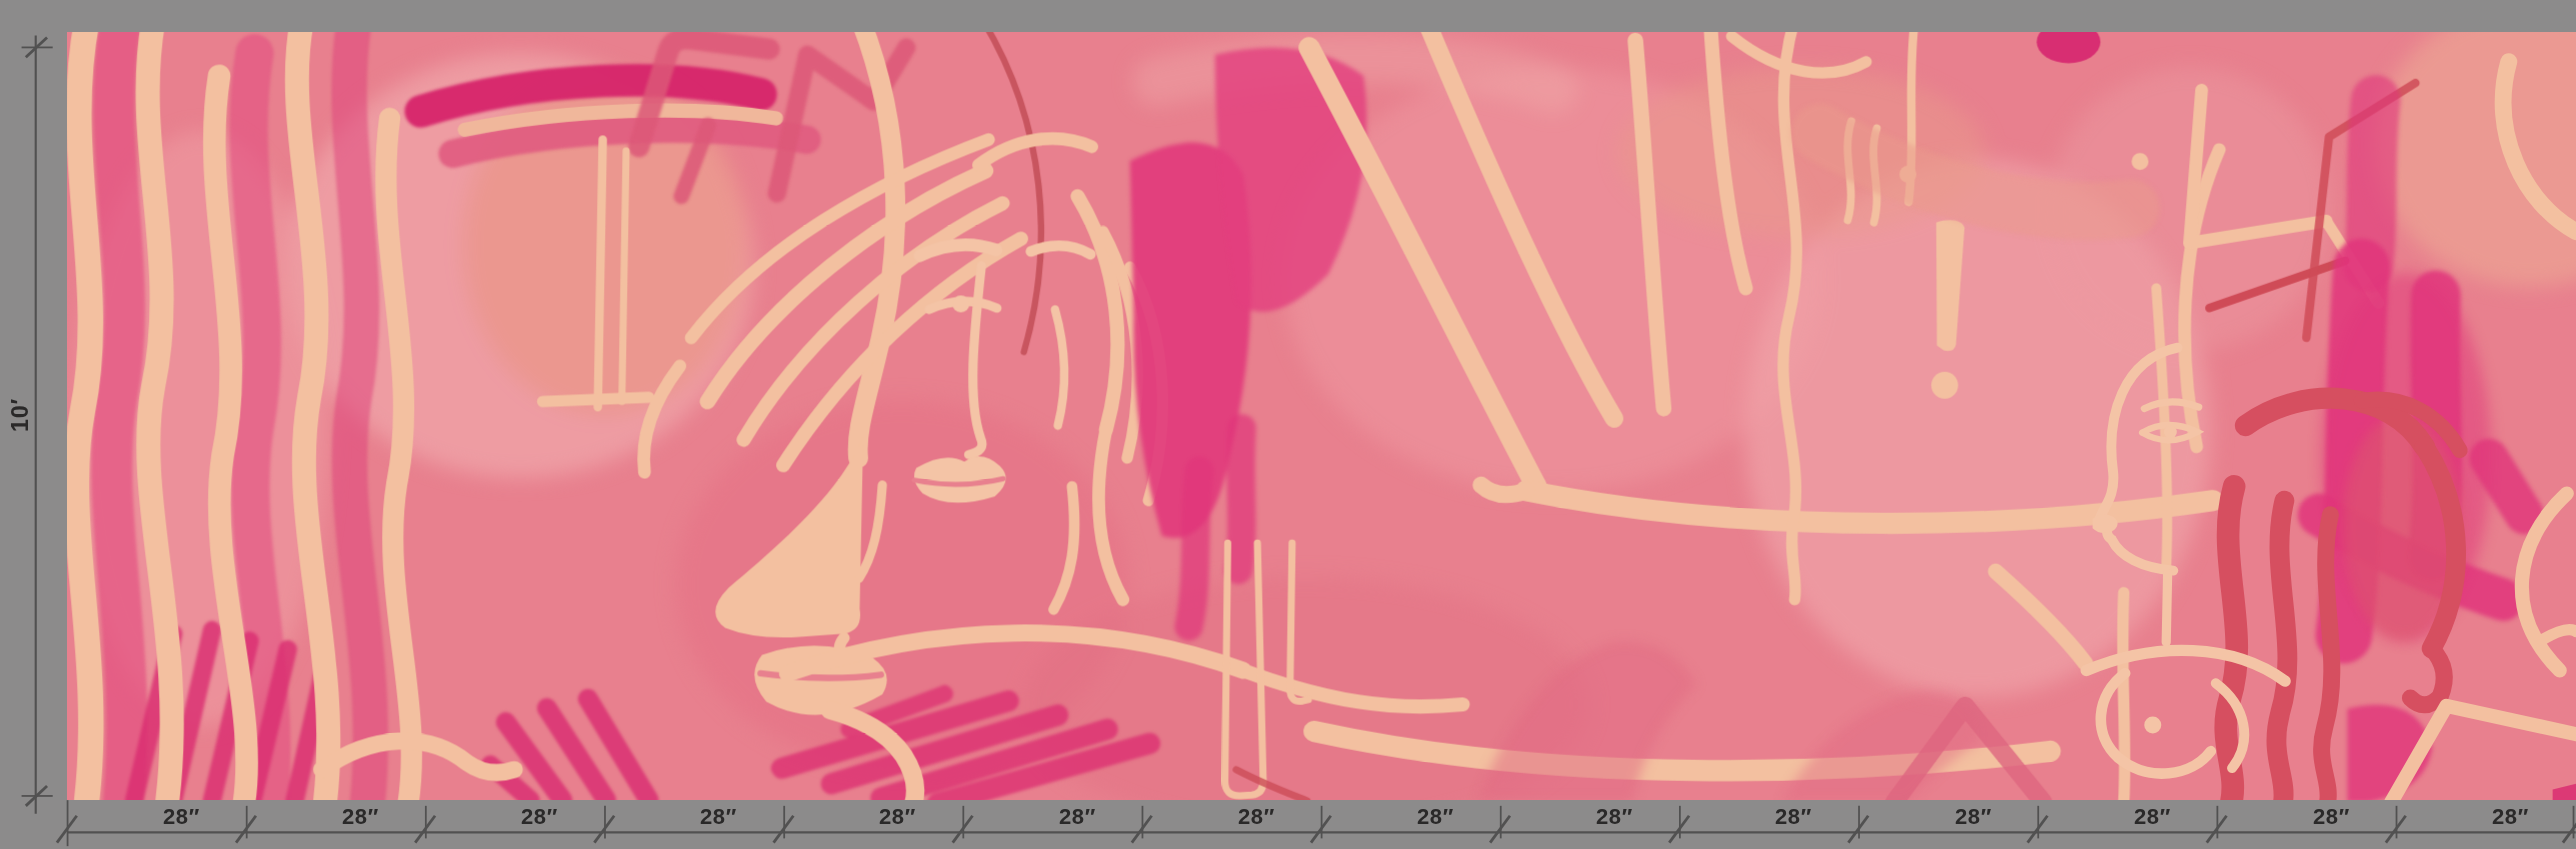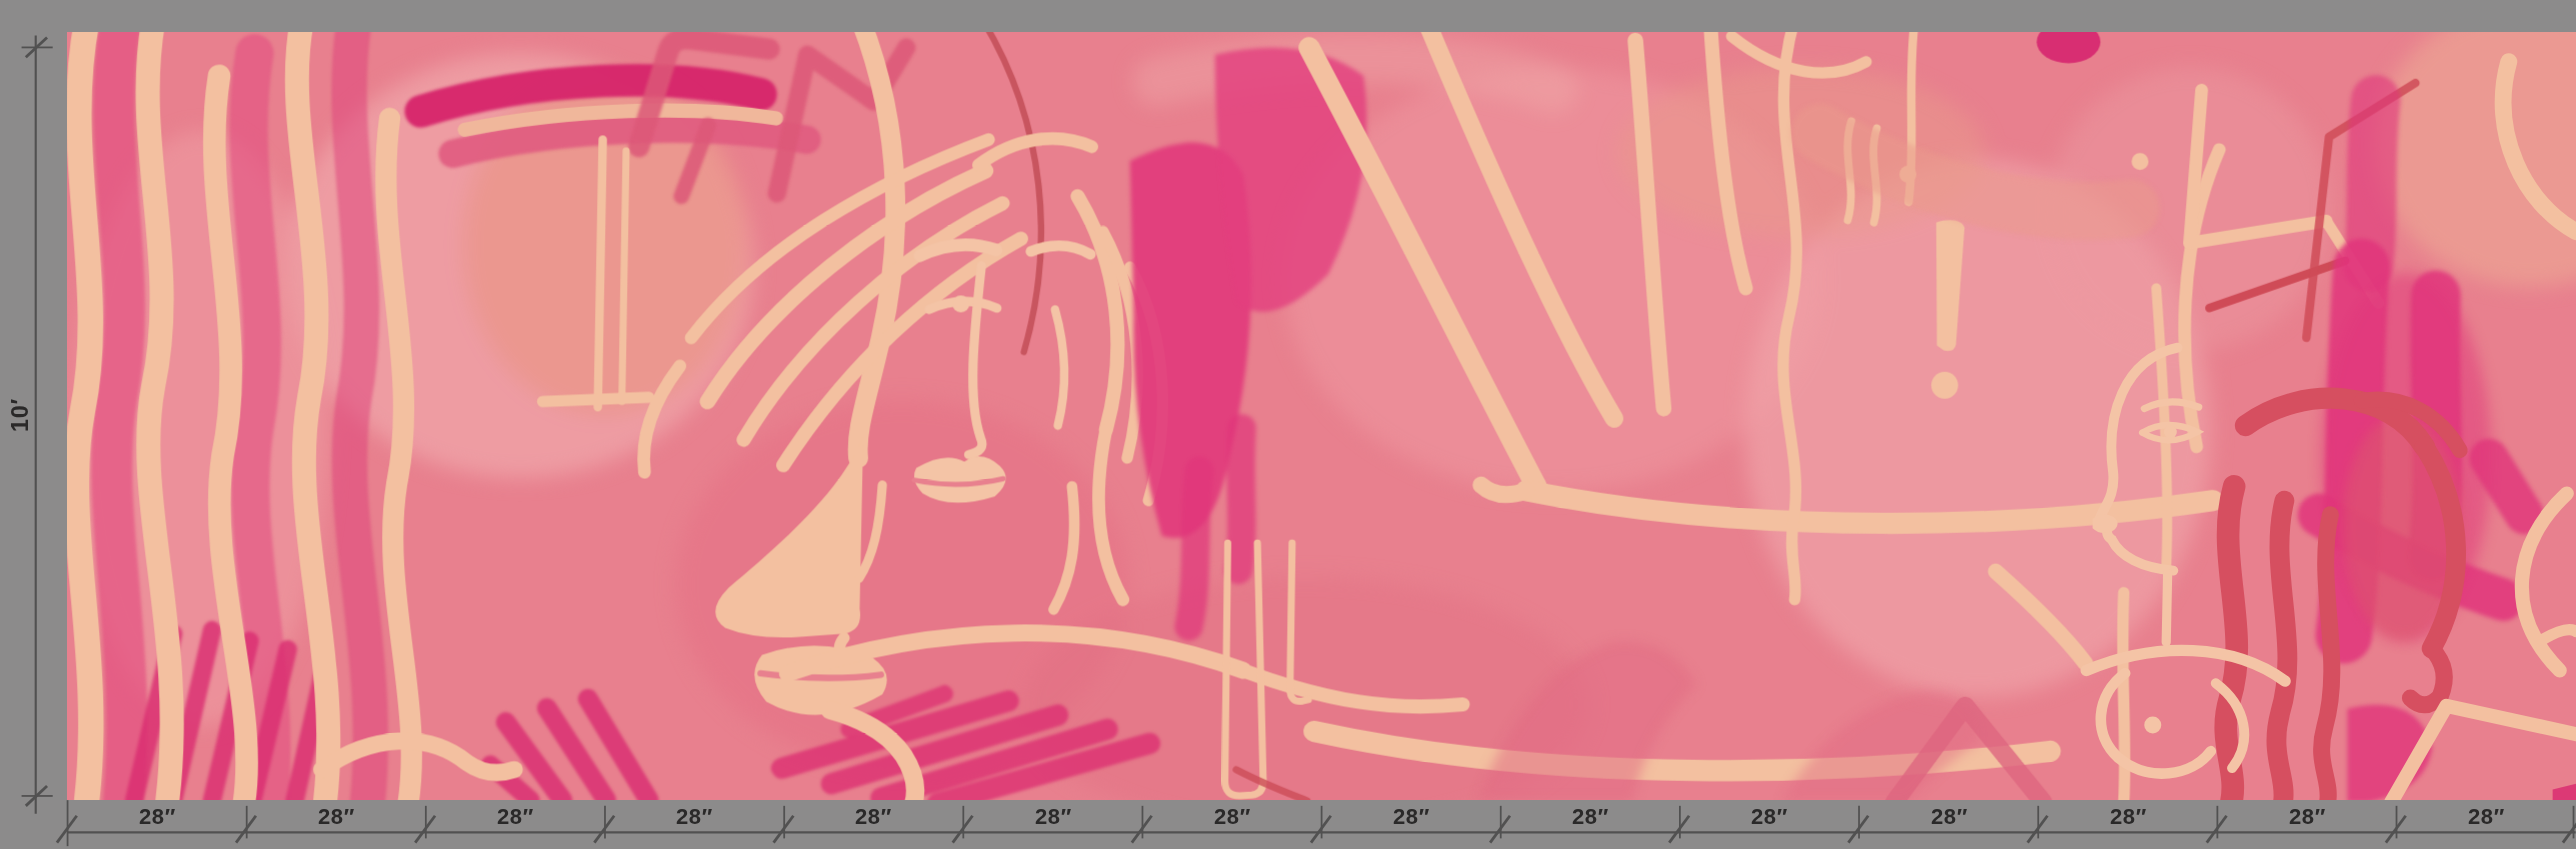--- a/index.html
+++ b/index.html
@@ -3,21 +3,21 @@
 <meta charset="utf-8">
 <style>
   html,body{margin:0;padding:0;width:2576px;height:849px;overflow:hidden;
     font-family:"Liberation Sans",sans-serif;}
   body{background:#8c8b8b;position:relative;}
   .stage{position:absolute;inset:0;}
   .mural{position:absolute;left:67px;top:32px;width:2509px;height:768px;display:block;}
   .rulers{position:absolute;left:0;top:0;width:2576px;height:849px;pointer-events:none;}
   .dim{position:absolute;color:#2a2929;font-weight:700;letter-spacing:0.7px;
     font-family:"Liberation Sans",sans-serif;}
-  .wlab{top:803px;width:85px;text-align:center;font-size:22px;line-height:28px;}
+  .wlab{top:803px;width:85px;text-align:right;font-size:22px;line-height:28px;}
   .hlab{left:-22.6px;top:401px;width:85px;text-align:center;font-size:23.4px;line-height:28px;
     transform:rotate(-90deg);transform-origin:center center;}
   .b2{filter:blur(2px);} .b3{filter:blur(3px);} .b4{filter:blur(4px);}
   .b8{filter:blur(8px);} .b10{filter:blur(10px);} .b14{filter:blur(14px);}
 </style>
 </head>
 <body>
 
 <div class="stage">
 

